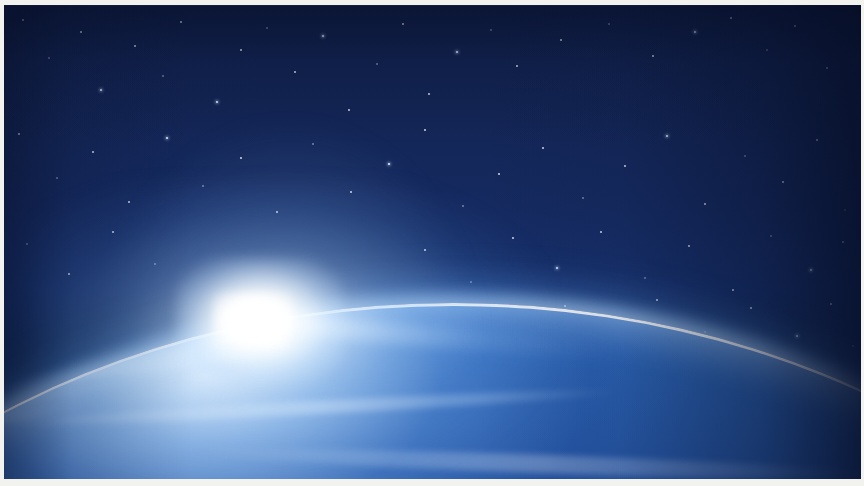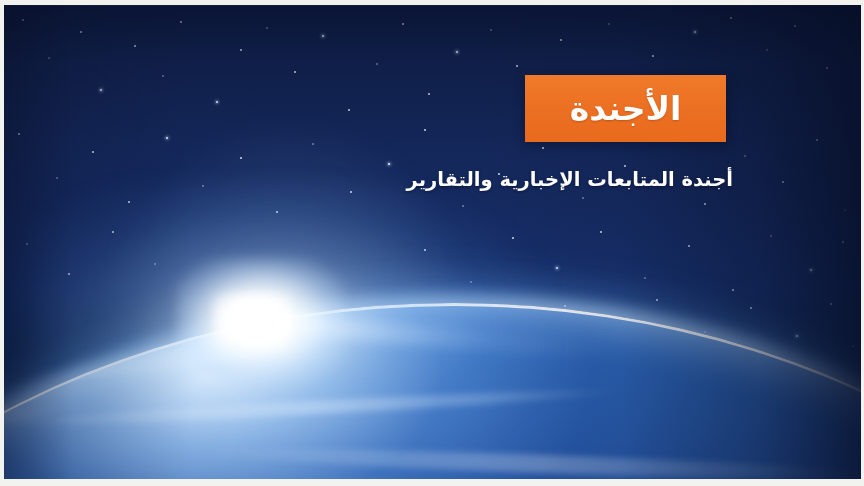--- a/index.html
+++ b/index.html
@@ -420,22 +420,18 @@
     <div class="flare-left"></div>
     <div class="flare-right"></div>
     <div class="glow-wide"></div>
     <div class="glow-core"></div>
     <div class="glow-hot"></div>
 
     <div class="vignette-right"></div>
     <div class="vignette-left"></div>
     <div class="vignette-top"></div>
 
-    <div class="banner">
-      <span class="banner-title">الأجندة</span>
-    </div>
 
     <div class="subtitle">
-      <div>أجندة المتابعات الإخبارية والتقارير</div>
     </div>
 
   </div>
 </div>
 
 </body></html>

